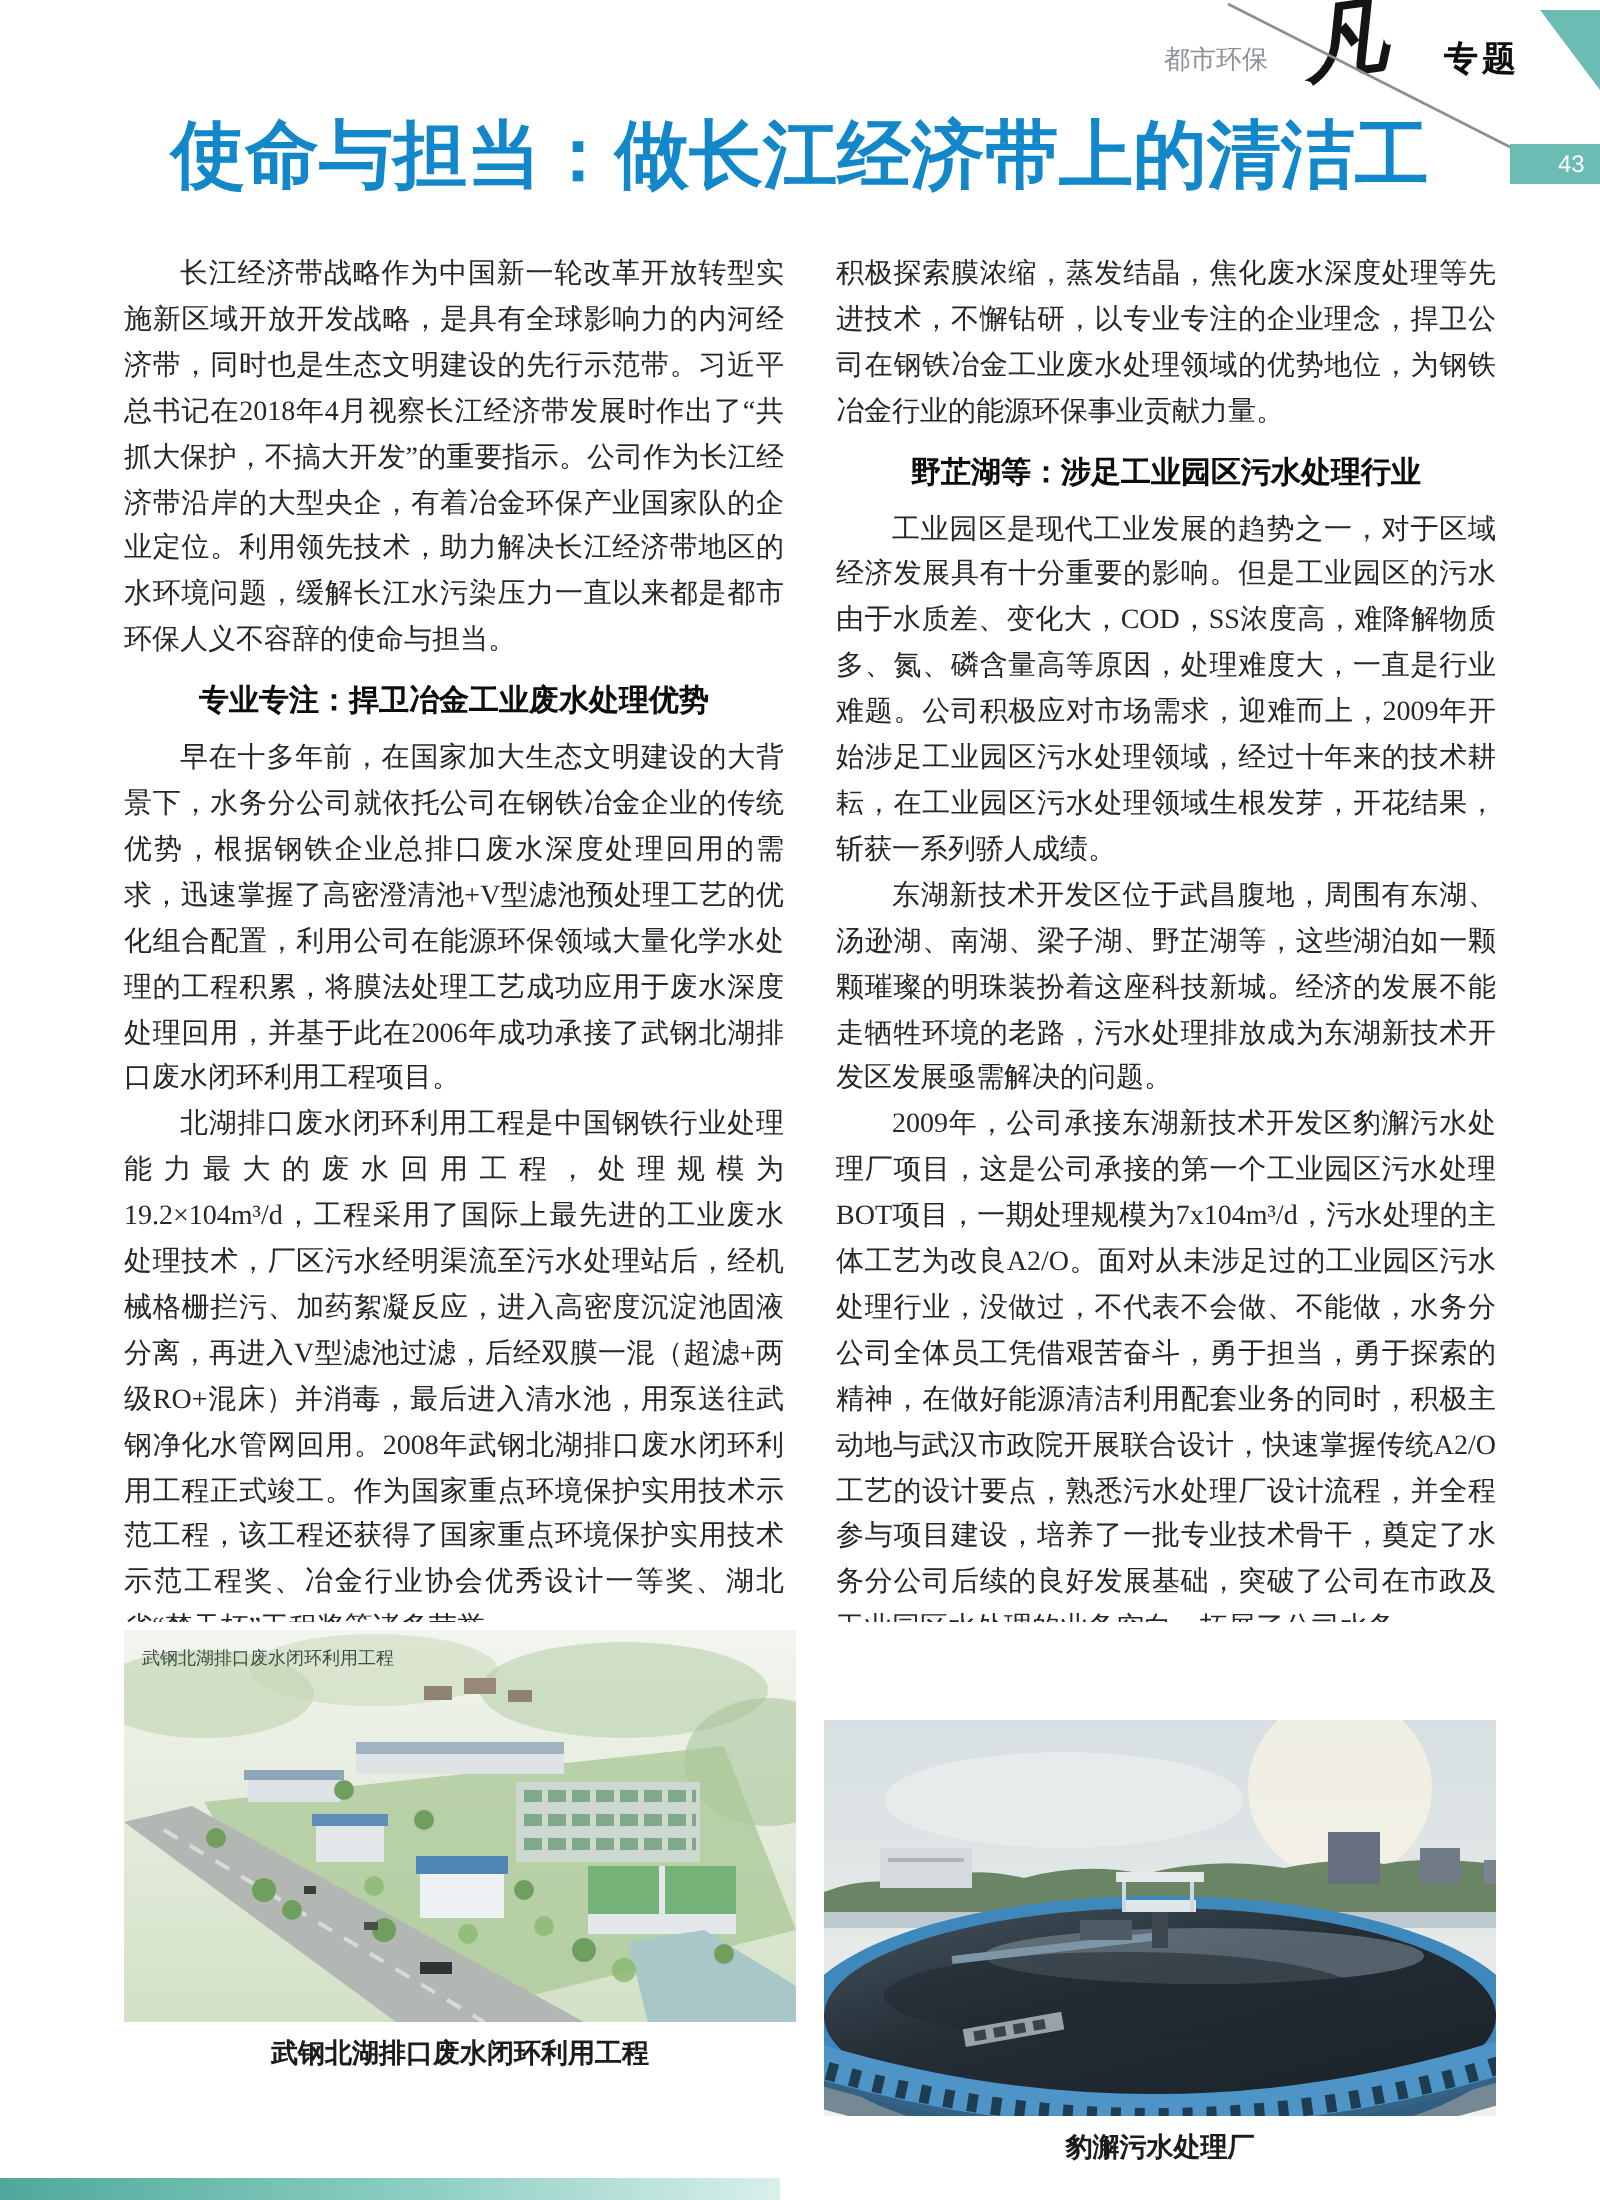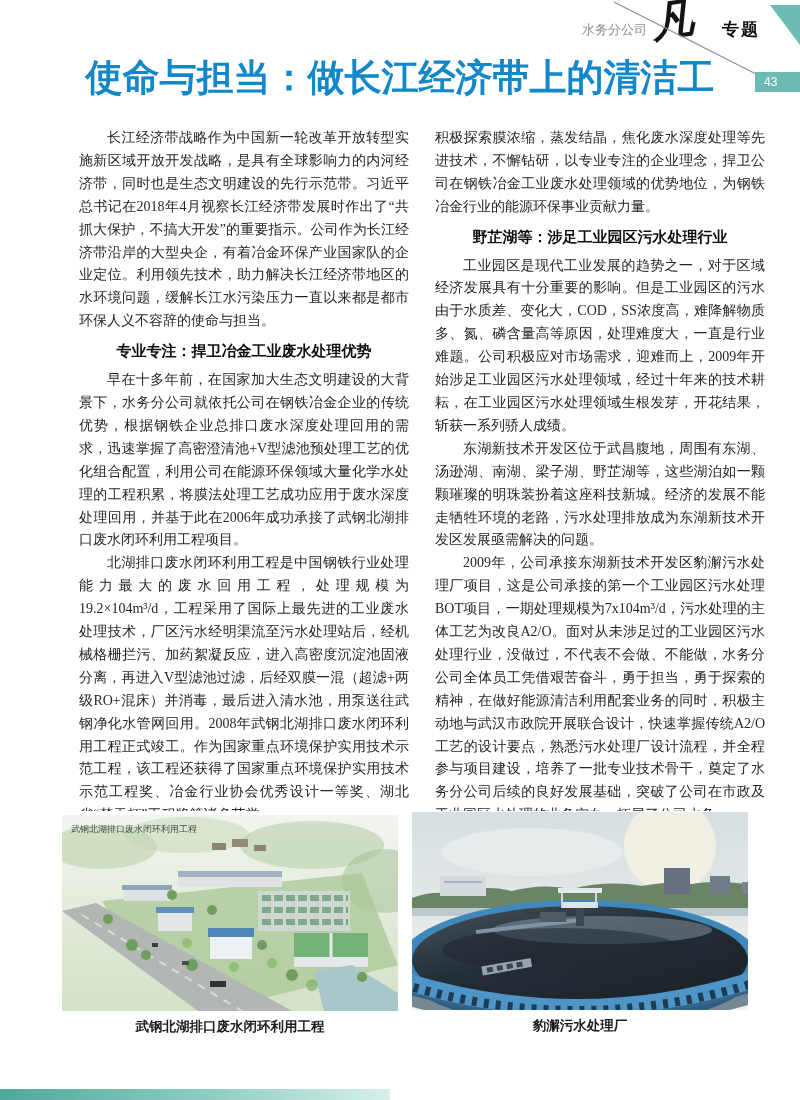--- a/index.html
+++ b/index.html
@@ -11,56 +11,56 @@
 ocus    letter-spacing:3px;font-family:"Liberation Sans","DejaVu Sans",sans-serif;}
   .journal-logo{position:absolute;top:0px;left:651px;font-size:42px;line-height:1;
     font-style:italic;font-weight:700;color:#141414;transform:rotate(-8deg);
     font-family:"DejaVu Serif",serif;}
   .diagonal-rule{position:absolute;top:0;left:598px;}
   .section-label{position:absolute;top:18px;left:722px;font-size:17px;font-weight:700;
     color:#0e0e0e;letter-spacing:2px;font-family:Liberation Serif, serif;}
   .corner-triangle{position:absolute;top:5px;right:0;width:0;height:0;
     border-top:40px solid #6cbcb4;border-left:30px solid transparent;}
   .page-number{position:absolute;top:72px;left:755px;width:45px;height:20px;background:#6cbcb4;
-    color:#fff;font:12px/20px "Liberation Sans","DejaVu Sans",sans-serif;padding-left:9px;
+    color:#fff;font:12px/20px "Liberation Sans","DejaVu Sans",sans-serif;padding-left:24px;
     box-sizing:border-box;}
 
   
   .title{position:absolute;top:56px;left:0;width:100%;margin:0;text-align:center;
     font-family:"Liberation Sans","DejaVu Sans",sans-serif;font-weight:700;font-size:37px;
     line-height:1.2;color:#1287c9;}
 
   
-  .columns{position:absolute;top:127px;left:79px;width:686px;height:684px;display:flex;
+  .columns{position:absolute;top:127px;left:62px;width:686px;height:684px;display:flex;
     gap:26px;overflow:hidden;}
   .col{width:336px;height:100%;overflow:hidden;font-size:14px;line-height:22.9px;
     color:#262626;text-align:justify;}
   .col p{margin:0;}
   .col p.indent{text-indent:2em;}
   .col h2{font-size:15px;font-weight:700;text-align:center;color:#0d0d0d;margin:7px 0 6px;
     font-family:"Liberation Sans","DejaVu Sans",sans-serif;}
 
   
   figure{margin:0;}
   .figure-left{position:absolute;left:62px;top:815px;width:336px;}
-  .figure-right{position:absolute;left:412px;top:812px;width:336px;}
+  .figure-right{position:absolute;left:412px;top:860px;width:336px;}
   figure svg{display:block;width:336px;height:auto;background:#dfe5e0;}
   figcaption{text-align:center;font:600 13.5px "Liberation Sans","DejaVu Sans",sans-serif;
     color:#1c1c1c;margin-top:7px;}
 
   
   .bottom-bar{position:absolute;left:0;top:1089px;width:390px;height:11px;
     background:linear-gradient(90deg,#4fa89b,#8ecfc4 55%,#d9efeb);}
 </style>
 </head>
 <body>
 
 <div class="page">
 
-  <span class="journal-name">水务分公司</span>
+  <span class="journal-name">都市环保</span>
   <span class="journal-logo">凡</span>
   <svg class="diagonal-rule" width="165" height="80">
     <line x1="16" y1="2" x2="158" y2="74" stroke="#8a8f94" stroke-width="1.3"></line>
   </svg>
   <span class="section-label">专题</span>
   <div class="corner-triangle"></div>
   <div class="page-number">43</div>
 
   <h1 class="title">使命与担当：做长江经济带上的清洁工</h1>
 

